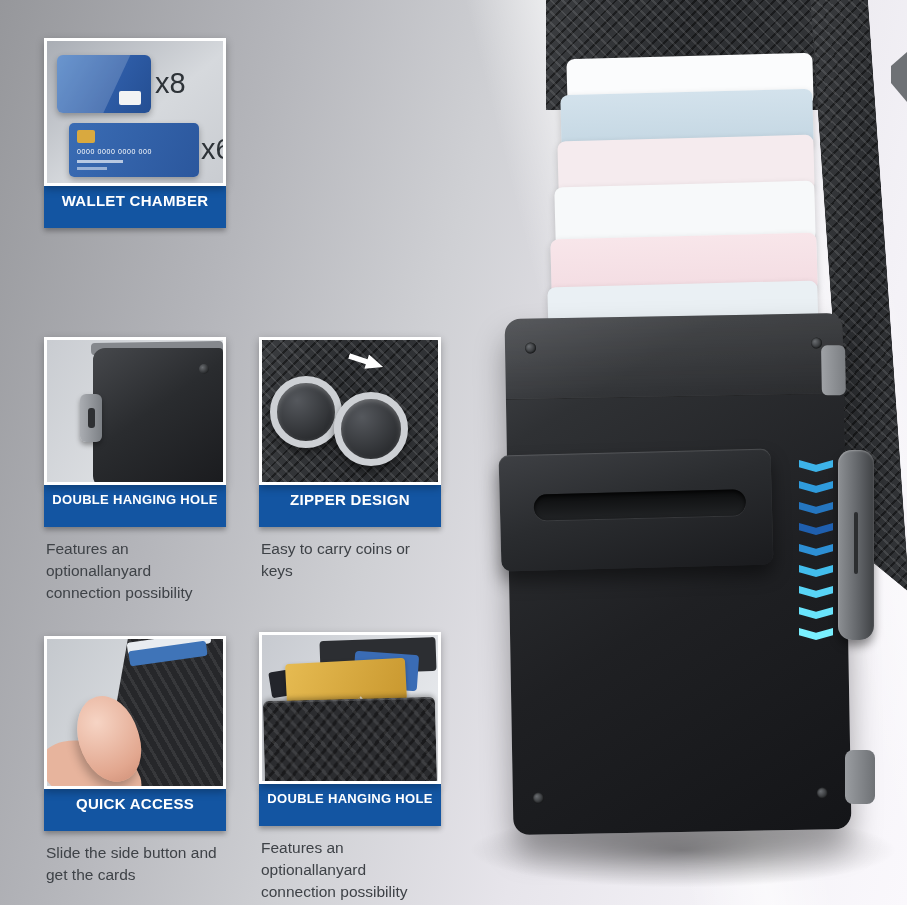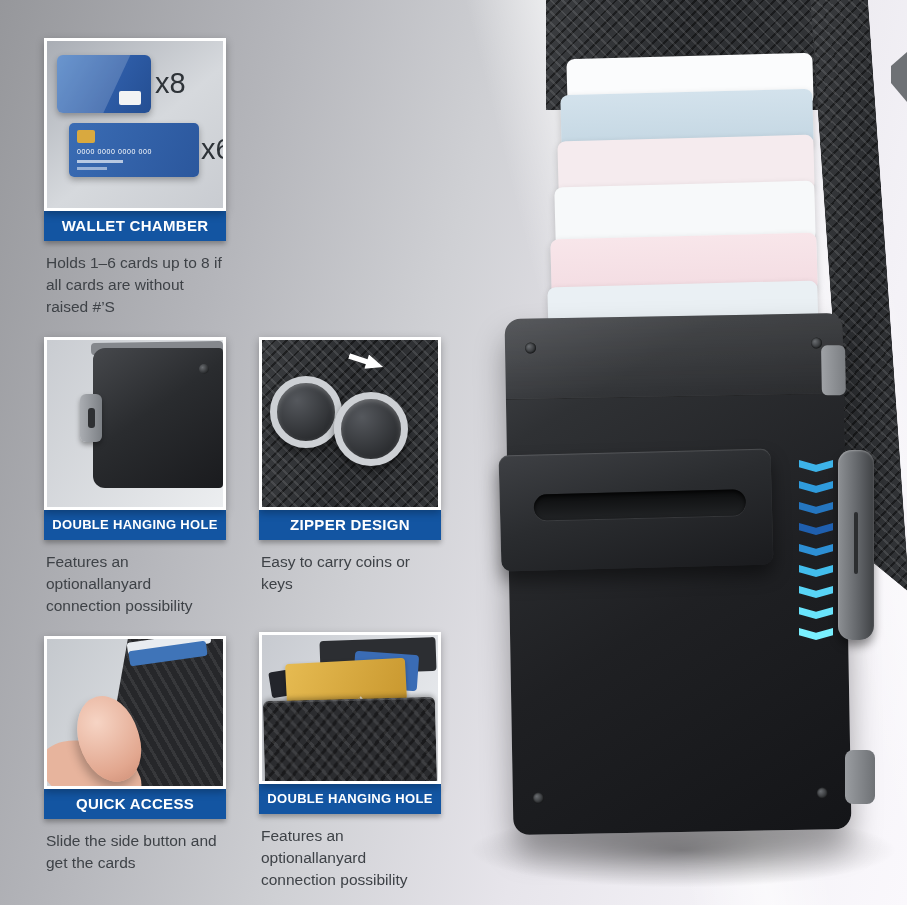--- a/index.html
+++ b/index.html
@@ -9,23 +9,23 @@
     background:linear-gradient(105deg,#96979b 0%,#b4b5ba 25%,#cfd0d4 45%,#e7e5eb 65%,#f4f2f7 85%,#faf8fc 100%);
   }
   .streaks{position:absolute; right:-180px; top:-120px; width:760px; height:1100px; pointer-events:none;
     background:linear-gradient(70deg, transparent 38%, rgba(255,255,255,0.55) 45%, transparent 51%, transparent 58%, rgba(255,255,255,0.45) 64%, transparent 70%);
     transform:rotate(6deg);}
   .edge-shard{position:absolute; right:0; top:52px; width:16px; height:50px; background:#6e7175;
     clip-path:polygon(100% 0,100% 100%,0 62%,0 28%);}
 
   
   .tile{position:absolute; width:182px;}
-  .photo{position:relative; height:173px; border:3px solid #fff; box-sizing:border-box; overflow:hidden;
+  .photo{position:relative; height:148px; border:3px solid #fff; box-sizing:border-box; overflow:hidden;
     box-shadow:0 3px 8px rgba(0,0,0,0.28);}
-  .banner{background:#1355a2; color:#fff; font-weight:bold; text-align:center; height:30px; line-height:30px;
+  .banner{background:#1355a2; color:#fff; font-weight:bold; text-align:center; height:42px; line-height:30px;
     font-size:15px; letter-spacing:0.3px; box-shadow:0 3px 5px rgba(0,0,0,0.3);}
   .banner-sm{font-size:13px;}
   .desc{margin-top:11px; padding-left:2px; font-size:15.5px; color:#3e4247; line-height:1.42; width:180px;}
 
   
   .photo-1{background:linear-gradient(140deg,#a9adb4 0%,#d6d9dd 55%,#c9ccd1 100%);}
   .t1-cardA{position:absolute; left:10px; top:14px; width:94px; height:58px; border-radius:6px; overflow:hidden;
     background:linear-gradient(120deg,#4a7fc4 0%,#2d5ba5 60%,#244e92 100%); box-shadow:0 3px 6px rgba(0,0,0,0.3);}
   .t1-sheen{position:absolute; left:-20%; top:-50%; width:80%; height:200%; background:rgba(255,255,255,0.18); transform:rotate(25deg);}
   .t1-chip{position:absolute; right:10px; bottom:8px; width:22px; height:14px; background:#f2f3f4; border-radius:2px;}
@@ -205,21 +205,20 @@
       <div class="t1-x8">x8</div>
       <div class="t1-cardB">
         <div class="t1-goldchip"></div>
         <div class="t1-number">0000 0000 0000 000</div>
         <div class="t1-line1"></div>
         <div class="t1-line2"></div>
       </div>
       <div class="t1-x6">x6</div>
     </div>
     <div class="banner">WALLET CHAMBER</div>
-    <div class="desc">Holds 1–6 cards up to 8 if all cards are without raised #’S</div>
   </div>
 
 
   <div class="tile" style="left:44px; top:337px;">
     <div class="photo photo-3">
       <div class="t3-topedge"></div>
       <div class="t3-body">
         <div class="t3-screw"></div>
       </div>
       <div class="t3-tab"></div>

